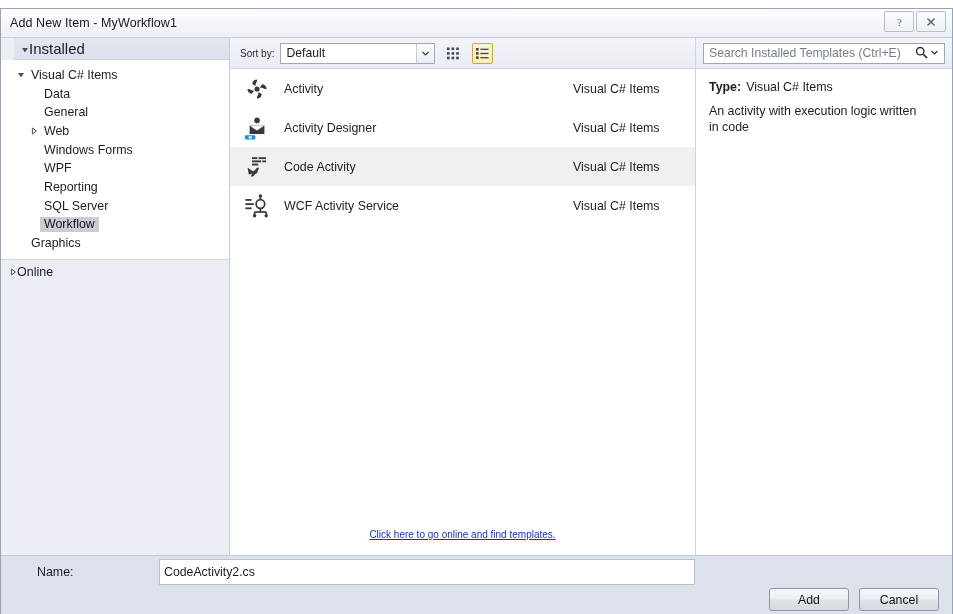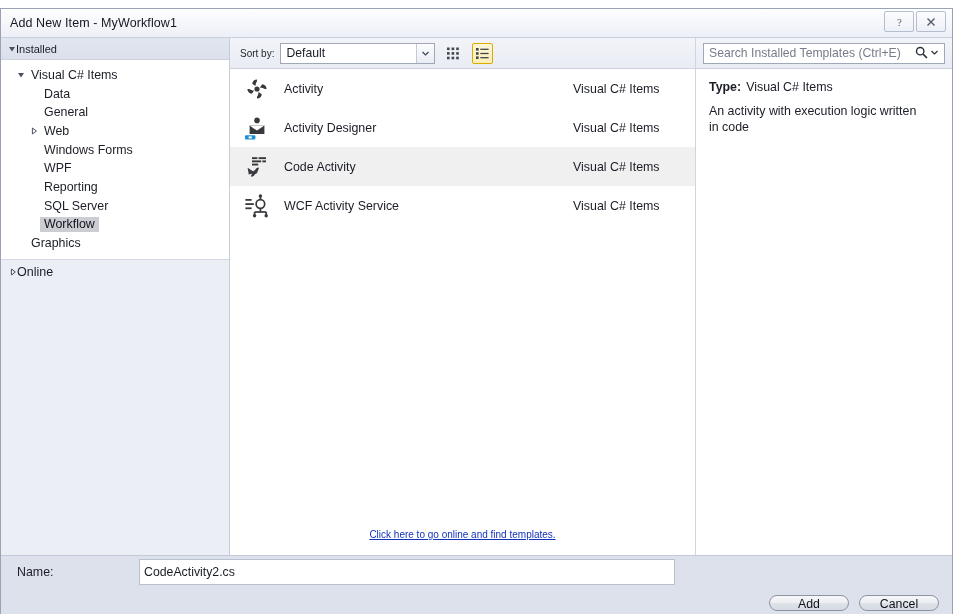--- a/index.html
+++ b/index.html
@@ -90,23 +90,24 @@
     flex-direction: column;
     position: relative;
   }
   .group-header {
     height: 22px;
     display: flex;
     align-items: center;
     padding-left: 7px;
     background: linear-gradient(to bottom, #e2e6ef, #dbe0ec);
     border-bottom: 1px solid #ccd2de;
-    font-size: 11px;
+    font-size: 15px;
     color: #1b1e26;
     box-sizing: border-box;
+    margin-left: 13px;
   }
   #tree-scroll {
     background: #ffffff;
     flex: 0 0 auto;
     padding: 6px 0 6px 0;
     border-bottom: 1px solid #d3d8e3;
   }
   .tree-row {
     height: 18.7px;
     display: flex;
@@ -326,20 +327,21 @@
     border-top: 1px solid #c3c9d8;
     box-sizing: border-box;
     position: relative;
   }
   #name-row {
     height: 31px;
     display: flex;
     align-items: center;
     padding-left: 16px;
     box-sizing: border-box;
+    margin-left: 20px;
   }
   #name-label {
     font-size: 12.4px;
     color: #1a1d25;
     width: 122px;
     min-width: 122px;
   }
   #name-input {
     width: 536px;
     height: 26px;
@@ -354,27 +356,27 @@
   }
   #btn-row {
     position: absolute;
     right: 13px;
     bottom: 10px;
     display: flex;
     gap: 10px;
   }
   .dlg-btn {
     width: 80px;
-    height: 16px;
+    height: 23px;
     font-family: "Liberation Sans", sans-serif;
     font-size: 12.3px;
     color: #10131a;
     background: linear-gradient(to bottom, #f6f7f9 0%, #eceef2 48%, #dfe2e8 52%, #d6dae2 100%);
     border: 1px solid #8d94a4;
-    border-radius: 10px;
+    border-radius: 3px;
     box-sizing: border-box;
     cursor: default;
   }
 </style>
 </head>
 <body>
 
 <div id="window">
 
   <div id="titlebar">

